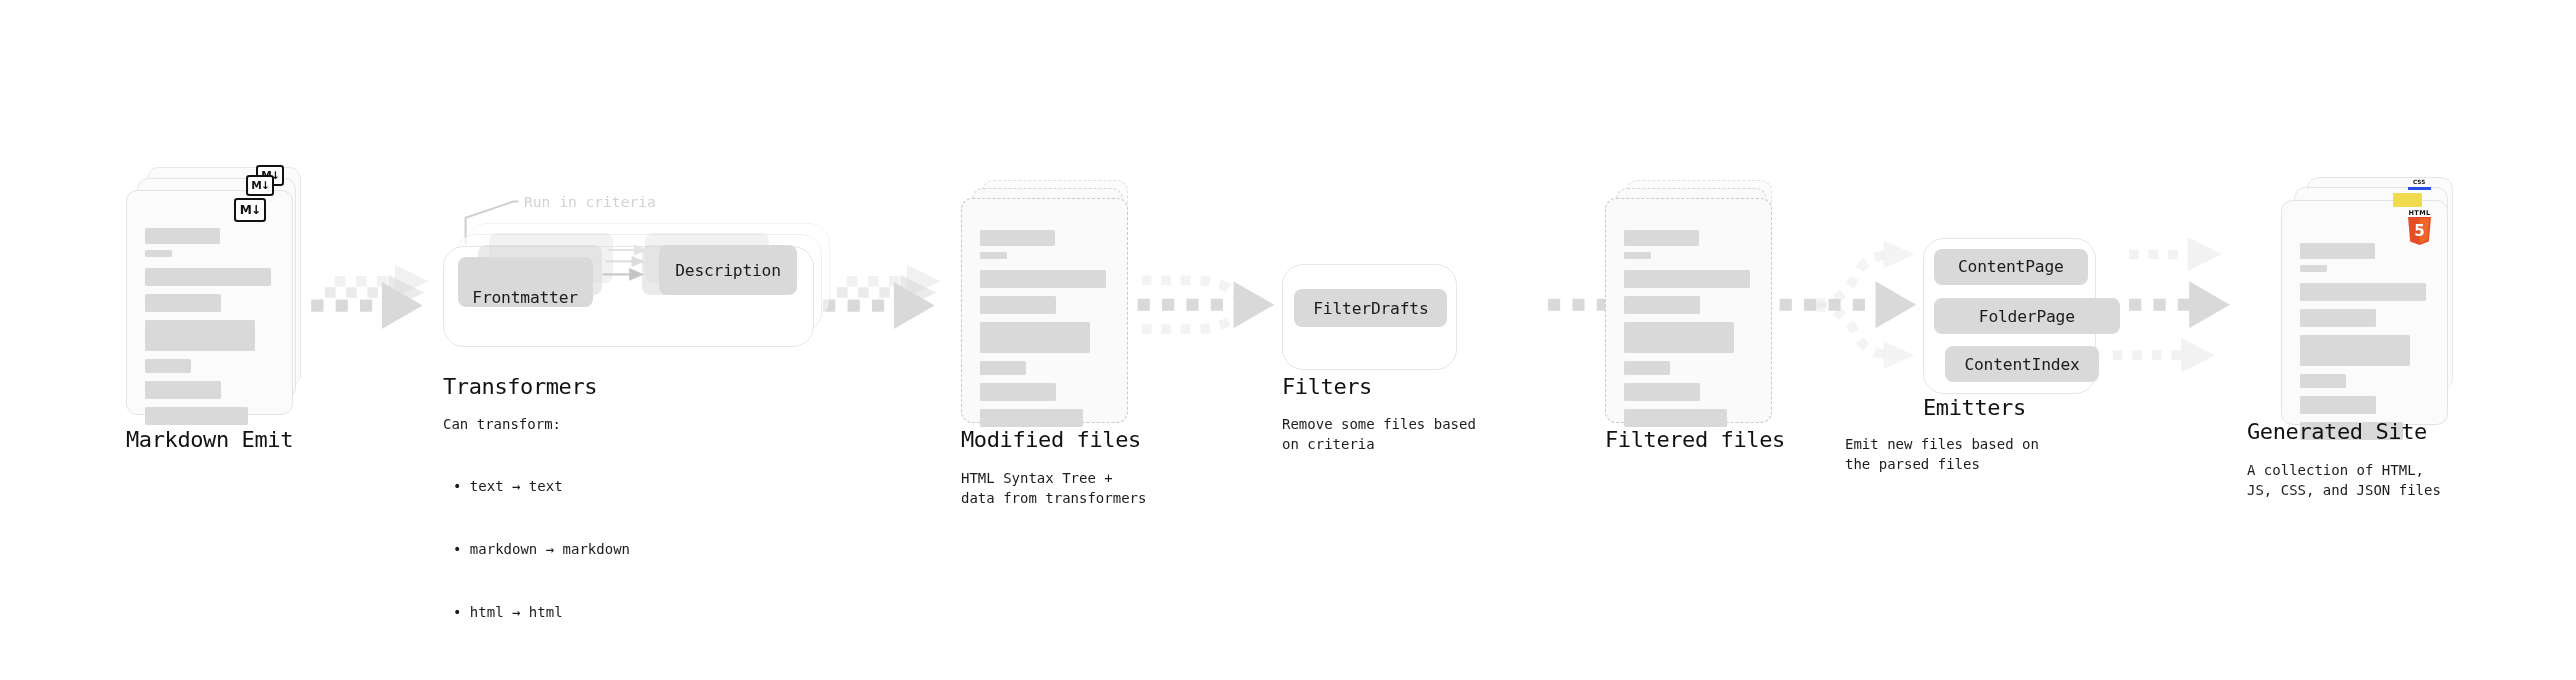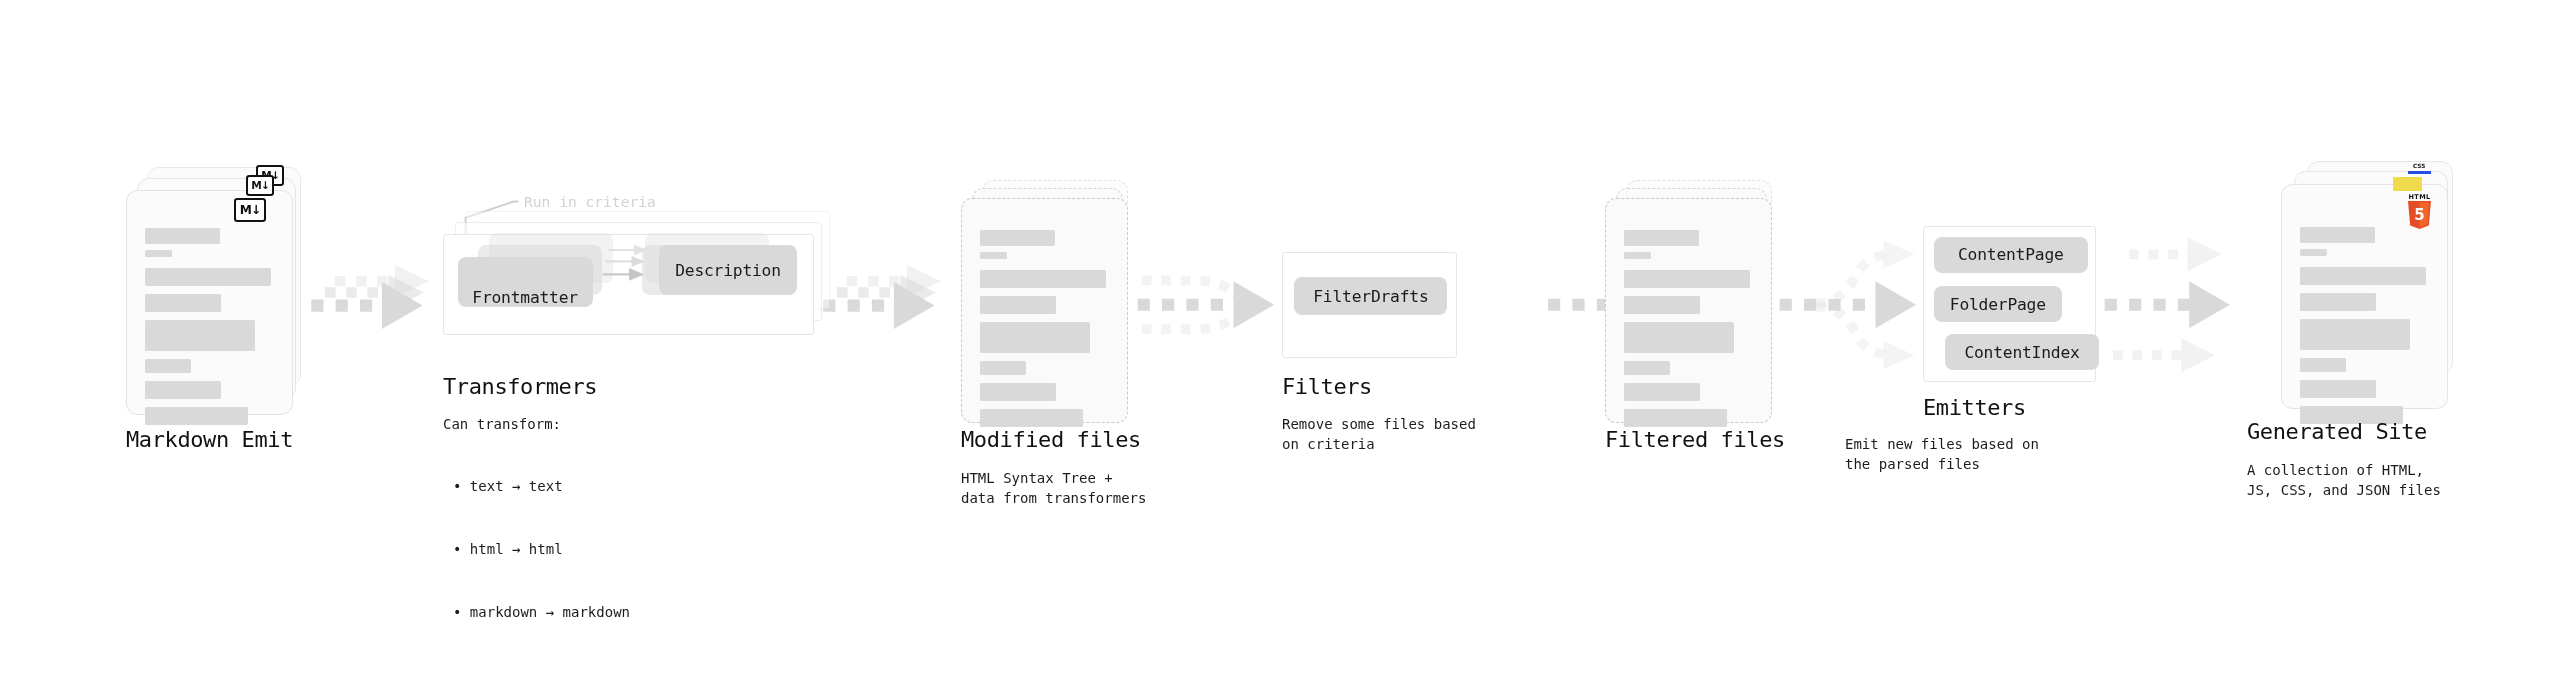--- a/index.html
+++ b/index.html
@@ -85,22 +85,23 @@
     font-family:"DejaVu Sans","Liberation Sans",sans-serif;
     font-size:5.7px;font-weight:700;color:#111;line-height:1;
   }
   .badge-css .cssbar{width:23px;height:3.3px;background:#264de4;margin-top:0.8px;}
 
   
   .groupbox{
     position:absolute;
     box-sizing:border-box;
     border:1.6px solid #e6e6e6;
-    border-radius:3px;
+    border-radius:21px;
     background:#ffffff;
+    margin-top:12px;
   }
   .chip{
     box-sizing:border-box;
     background:#d9d9d9;
     border-radius:8.1px;
     display:flex;align-items:center;justify-content:center;
     font-size:16.3px;
     color:#1b1b1b;
     letter-spacing:-0.2px;
     white-space:nowrap;
@@ -286,24 +287,24 @@
     </div>
   </div>
   <div class="note-text" style="left:524px;top:193px;">Run in criteria</div>
   <div class="caption-title" style="left:443px;top:374px;">Transformers</div>
   <div class="caption-sub" style="left:443px;top:414px;">Can transform:</div>
   <div class="caption-sub list" style="left:453px;top:434px;">
     <div>
       •&nbsp;<span>text → text</span>
     </div>
     <div>
+      •&nbsp;<span>markdown → markdown</span>
+    </div>
+    <div>
       •&nbsp;<span>html → html</span>
-    </div>
-    <div>
-      •&nbsp;<span>markdown → markdown</span>
     </div>
   </div>
 
   <div class="node" style="left:961px;top:180px;">
     <div class="doc-stack" style="width:179px;height:236px;">
       <div class="doc dashed" style="left:21px;top:0px;width:146px;height:207px;opacity:.55;"></div>
       <div class="doc dashed" style="left:10.6px;top:8.1px;width:151px;height:210px;opacity:.75;"></div>
       <div class="doc dashed" style="left:0px;top:18px;width:167px;height:225px;">
         <div class="doc-body" style="top:31px;">
           <div class="bar b-title"></div>
@@ -351,33 +352,33 @@
       </div>
     </div>
   </div>
   <div class="caption-title" style="left:1605px;top:427px;">Filtered files</div>
 
   <div class="node" style="left:1923px;top:226px;">
     <div class="groupbox" style="left:0;top:0;width:173px;height:156px;">
       <div class="chip" style="position:absolute;left:9.8px;top:9.8px;width:154px;height:36px;">
         <span>ContentPage</span>
       </div>
-      <div class="chip" style="position:absolute;left:9.8px;top:59px;width:128px;height:36px;">
+      <div class="chip" style="position:absolute;left:9.8px;top:59px;width:186px;height:36px;">
         <span>FolderPage</span>
       </div>
       <div class="chip" style="position:absolute;left:21px;top:107px;width:154px;height:36px;justify-content:center;">
         <span>ContentIndex</span>
       </div>
     </div>
   </div>
   <div class="caption-title" style="left:1923px;top:395px;">Emitters</div>
   <div class="caption-sub" style="left:1845px;top:434px;">Emit new files based on
 the parsed files</div>
 
-  <div class="node" style="left:2247px;top:161px;padding-left:34px;">
+  <div class="node" style="left:2247px;top:177px;padding-left:34px;">
     <div class="doc-stack" style="width:187px;height:248px;">
       <div class="doc doc-back2" style="left:26px;top:0px;width:146px;height:213px;"></div>
       <div class="doc doc-back1" style="left:13px;top:9.8px;width:154px;height:218px;"></div>
       <div class="doc doc-front" style="left:0px;top:23px;width:167px;height:225px;">
         <div class="doc-body" style="top:42px;">
           <div class="bar b-title"></div>
           <div class="bar b-sub"></div>
           <div class="bar b-w1"></div>
           <div class="bar b-w2"></div>
           <div class="bar b-w3"></div>

